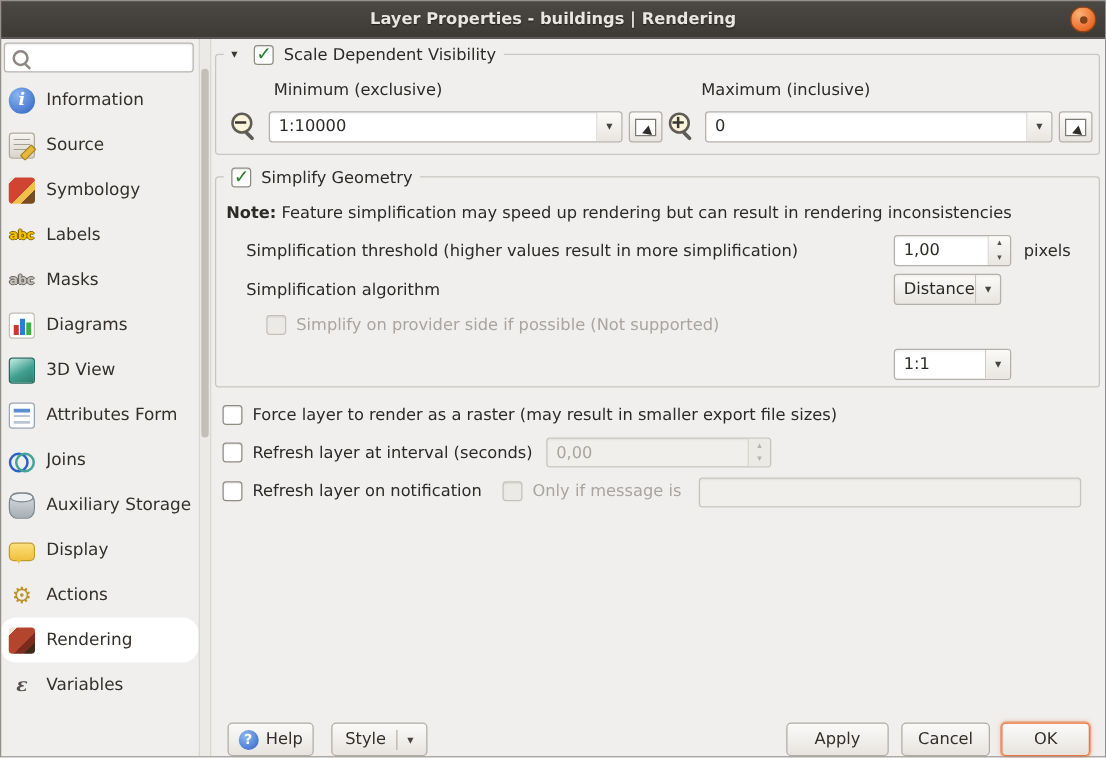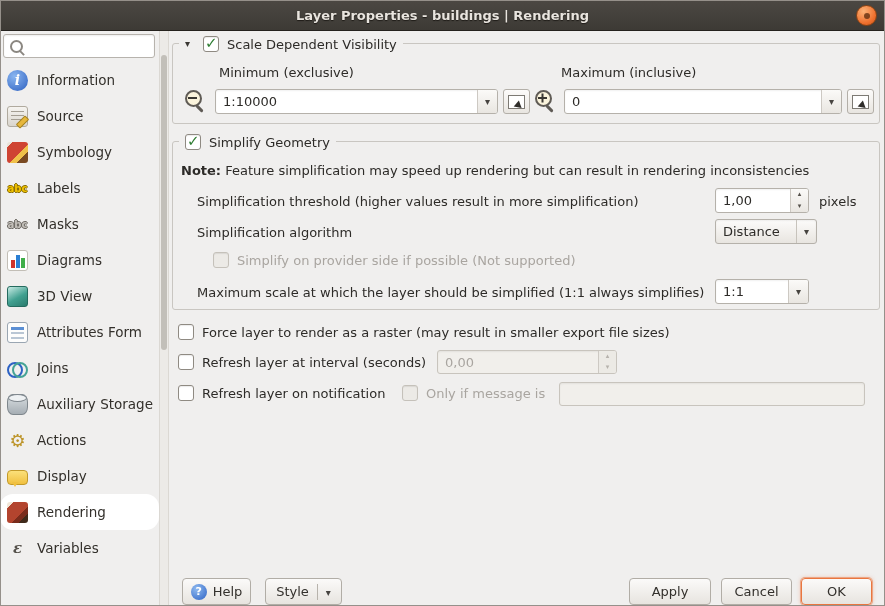--- a/index.html
+++ b/index.html
@@ -180,26 +180,26 @@
       </div>
       <div class="side-item">
         <span class="icn icn-joins"></span>
         <span class="side-label">Joins</span>
       </div>
       <div class="side-item">
         <span class="icn icn-auxiliary-storage"></span>
         <span class="side-label">Auxiliary Storage</span>
       </div>
       <div class="side-item">
+        <span class="icn icn-display"></span>
+        <span class="side-label">Display</span>
+      </div>
+      <div class="side-item">
         <span class="icn icn-actions"></span>
         <span class="side-label">Actions</span>
-      </div>
-      <div class="side-item">
-        <span class="icn icn-display"></span>
-        <span class="side-label">Display</span>
       </div>
       <div class="side-item selected">
         <span class="icn icn-rendering"></span>
         <span class="side-label">Rendering</span>
       </div>
       <div class="side-item">
         <span class="icn icn-variables"></span>
         <span class="side-label">Variables</span>
       </div>
     </div>
@@ -263,31 +263,30 @@
   <div class="spin" style="left:542px;top:46px;width:94px">
     <span class="val">1,00</span>
     <span class="arrows">
       <span class="up"></span>
       <span class="dn"></span>
     </span>
   </div>
   <span class="lbl" style="left:646px;top:52px">pixels</span>
 
   <span class="lbl" style="left:24px;top:83px">Simplification algorithm</span>
-  <div class="combo buttonstyle" style="left:542px;top:77px;width:102px">
+  <div class="combo buttonstyle" style="left:542px;top:77px;width:86px">
     <span class="val">Distance</span>
     <span class="arrow"></span>
   </div>
 
   <div class="checkrow" style="left:40px;top:110px">
     <span class="checkbox disabled"></span>
     <span class="lbl dis" style="position:static">Simplify on provider side if possible (Not supported)</span>
   </div>
 
-  <span class="lbl" style="left:24px;top:143px">Maximum scale at which the layer should be simplified (1:1 always simplifies)</span>
   <div class="combo" style="left:542px;top:137px;width:94px">
     <span class="val">1:1</span>
     <span class="arrow"></span>
   </div>
 </div>
 
 <div class="checkrow" style="left:178px;top:324px">
   <span class="checkbox off"></span>
   <span class="lbl" style="position:static">Force layer to render as a raster (may result in smaller export file sizes)</span>
 </div>

